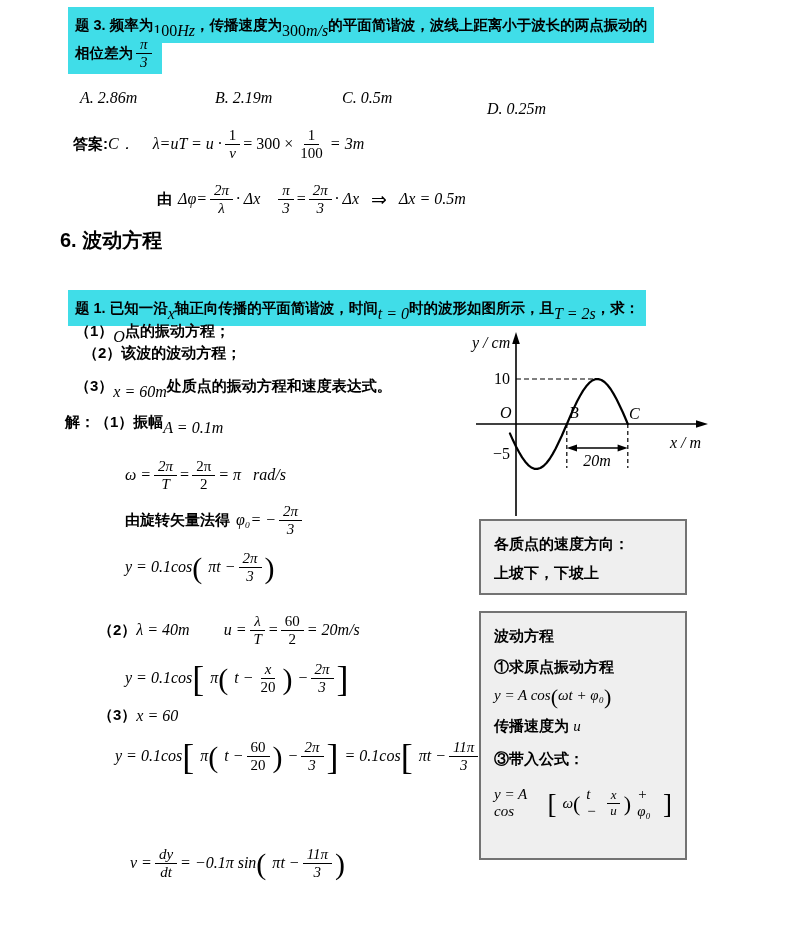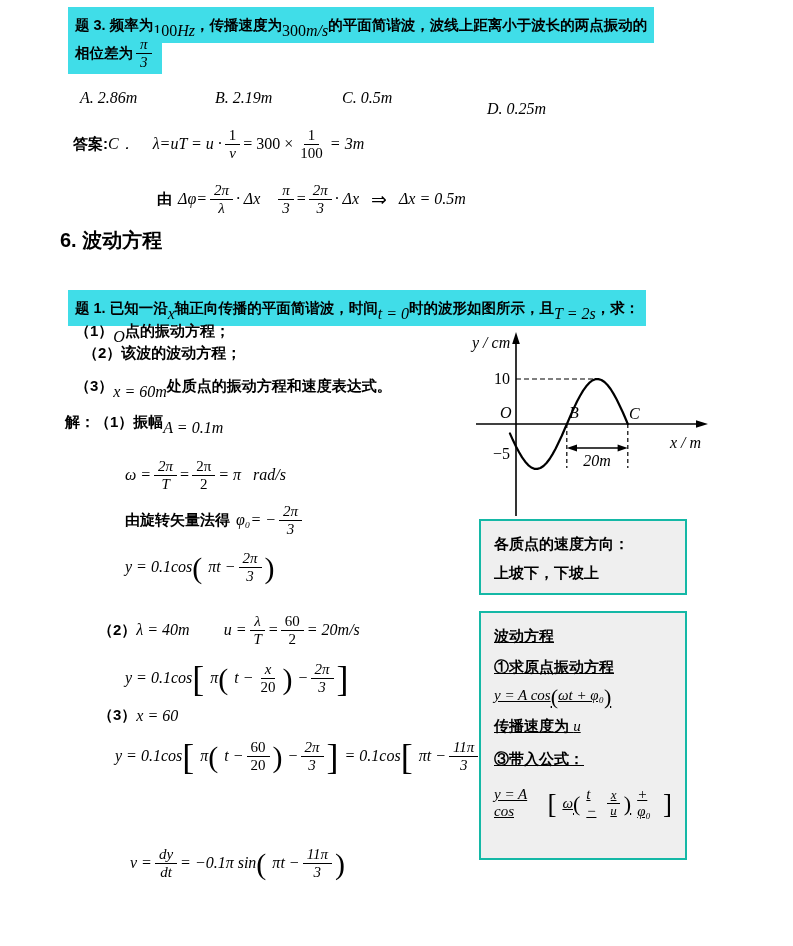--- a/index.html
+++ b/index.html
@@ -17,21 +17,21 @@
   .frac .n{border-bottom:1.4px solid #000;padding:0 4px;}
   .frac .d{padding:0 4px;}
   .frac.sm{font-size:13px;}
   .bp{font-family:"Liberation Serif",serif;font-style:normal;font-size:30px;line-height:0;
       font-weight:400;position:relative;top:1px;}
   .bk{font-family:"Liberation Serif",serif;font-style:normal;font-size:36px;line-height:0;
       font-weight:400;position:relative;top:1px;}
   .bp.md{font-size:22px;} .bk.md{font-size:27px;}
   .ml1{margin-left:6px;} .ml2{margin-left:12px;} .ml3{margin-left:18px;} .ml4{margin-left:34px;}
   .box{position:absolute;box-sizing:border-box;width:208px;background:#efefef;
-       border:2px solid #14b8a6;padding:9px 13px;}
+       border:2px solid #737373;padding:9px 13px;}
   .box .bline{font-size:15px;font-weight:bold;line-height:1.9;}
   svg text{font-family:"Liberation Serif",serif;}
 </style>
 </head>
 <body>
 
 <div id="page">
 
   <div class="row hl fs14" style="left:68px;top:7px;padding:3px 7px;">
     <span class="cn">题 3. 频率为</span>
@@ -272,21 +272,21 @@
     <text x="232" y="122" font-size="16" font-style="italic">x / m</text>
     <text x="72" y="133" font-size="16" text-anchor="end">−5</text>
     <text x="159" y="140" font-size="16" font-style="italic" text-anchor="middle">20m</text>
   </svg>
 
   <div class="box" style="left:479px;top:519px;height:76px;">
     <div class="bline">各质点的速度方向：</div>
     <div class="bline">上坡下，下坡上</div>
   </div>
 
-  <div class="box" style="left:479px;top:611px;height:249px;text-decoration:underline;">
+  <div class="box" style="left:479px;top:611px;height:249px;">
     <div class="bline">波动方程</div>
     <div class="bline" style="margin-top:2px;">①求原点振动方程</div>
     <div style="margin-top:6px;display:flex;align-items:center;font-size:15px;">
       <span class="m">y = A cos</span>
       <span class="bp md">(</span>
       <span class="m">ωt + φ₀</span>
       <span class="bp md">)</span>
     </div>
     <div class="bline" style="margin-top:8px;">
       <span>传播速度为 </span><span class="m" style="font-weight:normal;font-size:15px;">u</span>

